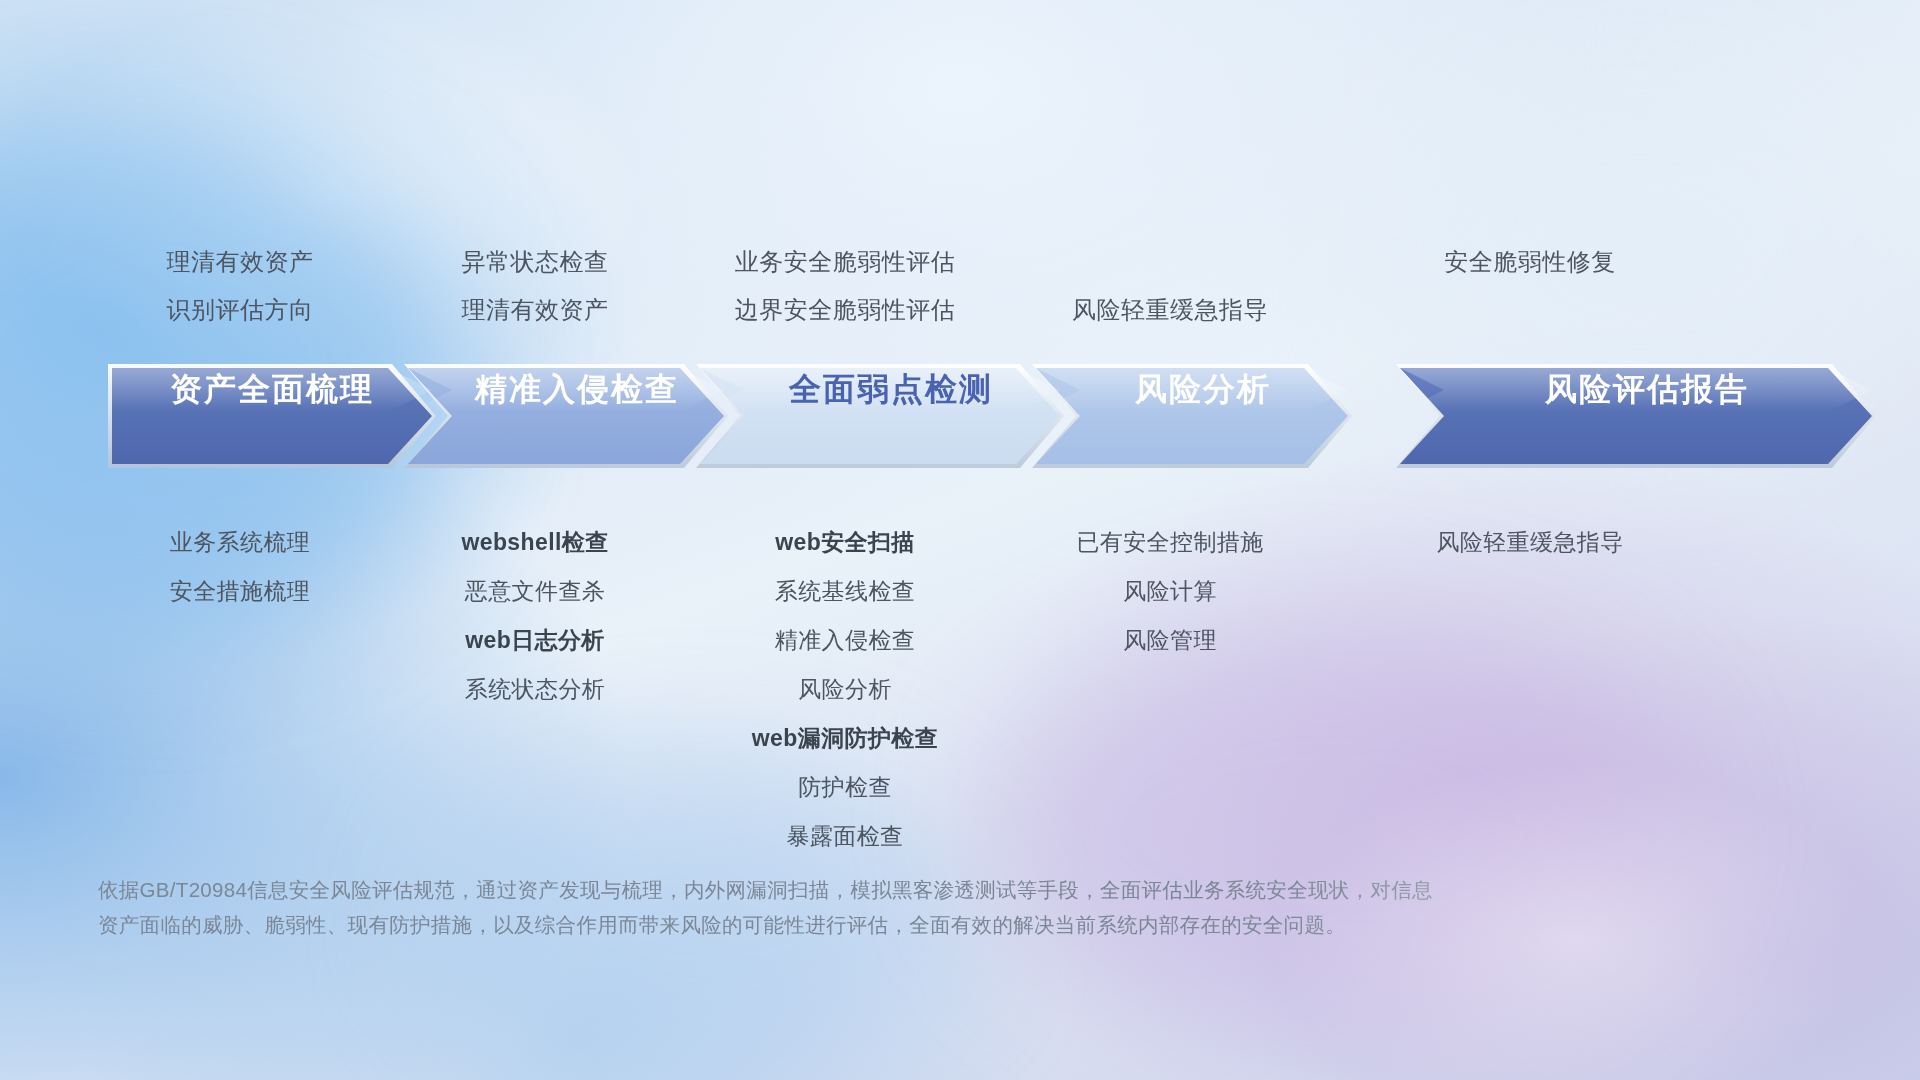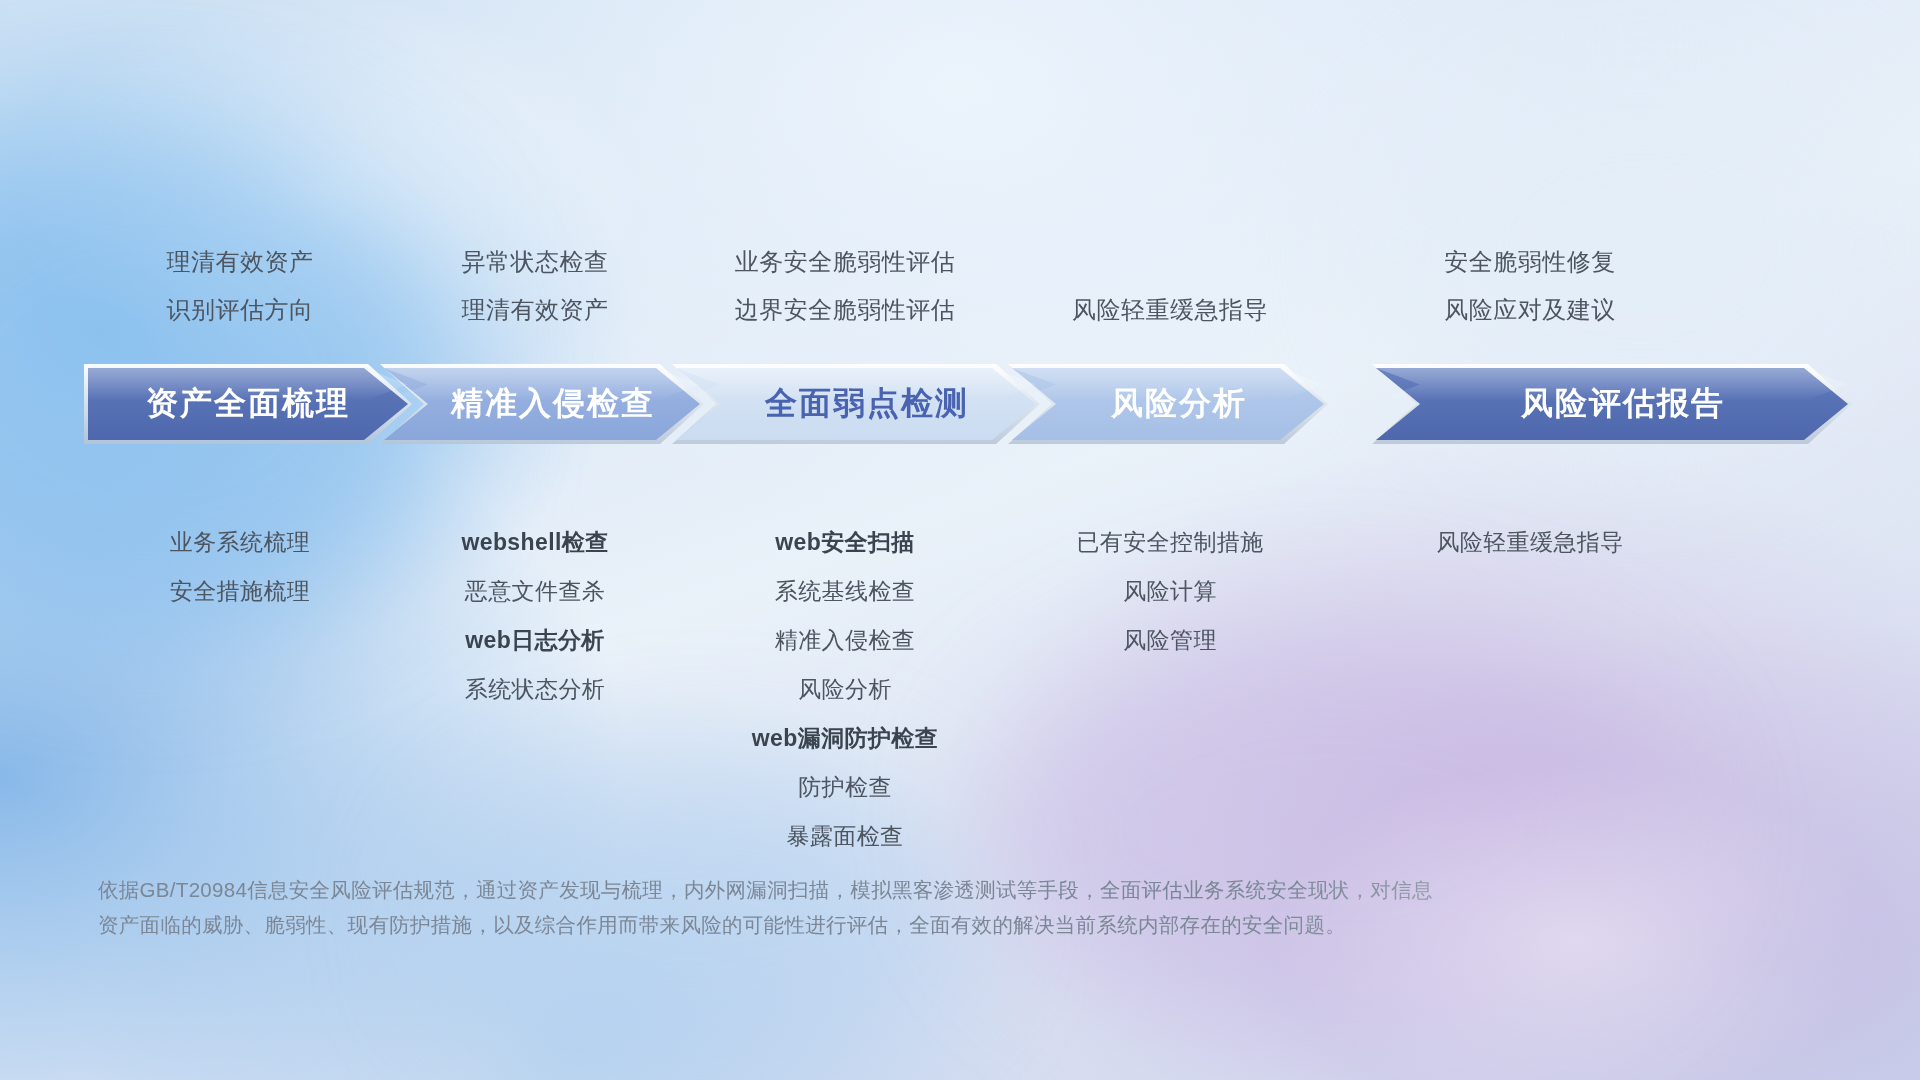--- a/index.html
+++ b/index.html
@@ -58,24 +58,24 @@
   .bot-items{position:absolute;left:0;width:100%;top:518px;}
   .bot-item{
     font-size:23px;color:#4c5560;line-height:49px;letter-spacing:.4px;
     white-space:nowrap;
   }
   .bot-item.bold{font-weight:700;color:#3a444f;}
 
   
   .band{position:absolute;left:88px;top:368px;width:1760px;height:96px;}
   .chev{
-    position:absolute;top:0;height:72px;
-    display:flex;align-items:center;justify-content:center;
+    position:absolute;top:0;height:96px;
+    display:flex;align-items:flex-start;justify-content:center;
     box-sizing:border-box;
-    font-size:32px;font-weight:700;letter-spacing:2px;
+    font-size:32px;font-weight:700;letter-spacing:2px;margin-left:24px;
   }
   .chev .lbl{position:relative;z-index:3;}
   .shape{position:absolute;inset:0;z-index:1;}
   .gloss{
     position:absolute;left:0;right:0;top:0;height:46%;z-index:2;
     background:linear-gradient(180deg,rgba(255,255,255,.30),rgba(255,255,255,0));
     pointer-events:none;
   }
 
   
@@ -124,21 +124,20 @@
         </div>
     </div>
     <div class="col c4">
       <div class="top-items" id="top-3" style="top: 286px;">
           <div class="top-item">风险轻重缓急指导</div>
         </div>
     </div>
     <div class="col c5">
       <div class="top-items" id="top-4" style="top: 238px;">
           <div class="top-item">安全脆弱性修复</div>
-          <div class="top-item">风险应对及建议</div>
         </div>
     </div>
   </div>
 
   <div class="band" id="band">
       <div class="chev" style="left: 0px; width: 320px; z-index: 10;">
         <div class="outline arrow-first"></div>
         <div class="shape arrow-first" style="background: linear-gradient(rgb(106, 132, 194) 0%, rgb(88, 114, 182) 40%, rgb(79, 104, 173) 100%);"></div>
         <div class="gloss arrow-first"></div>
         <span class="lbl" style="color: rgb(255, 255, 255);">资产全面梳理</span>

